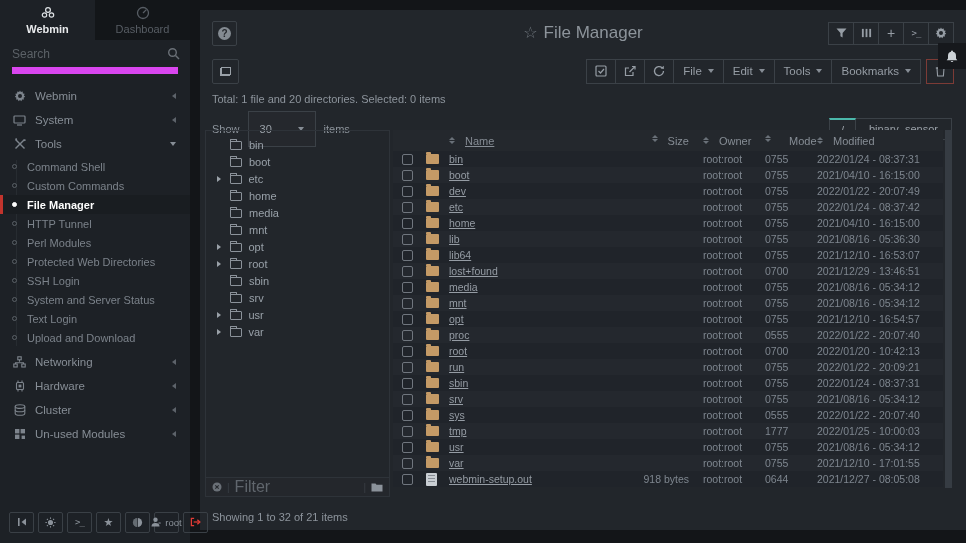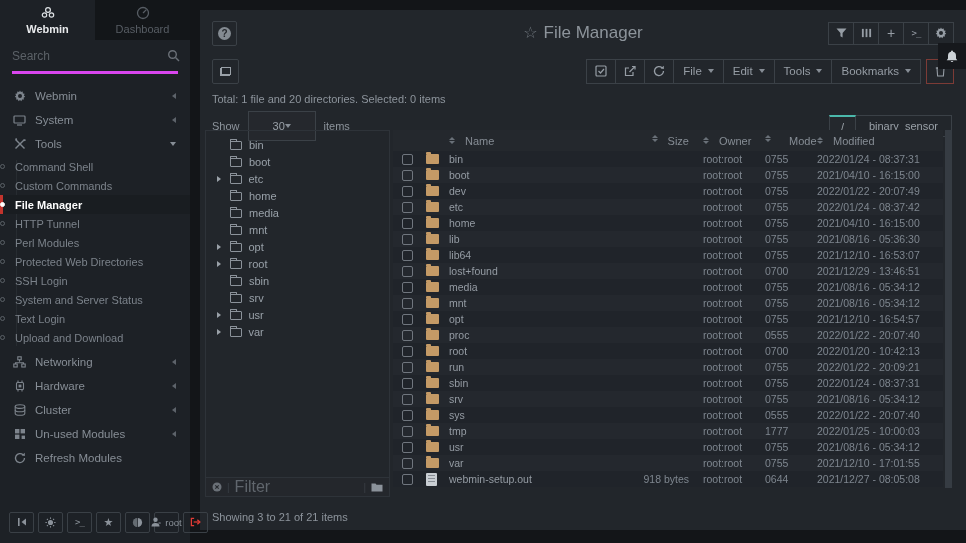--- a/index.html
+++ b/index.html
@@ -6,35 +6,35 @@
   html,body { width:966px; height:543px; overflow:hidden; }
   body { position:relative; background:#15171a; font-family:"Liberation Sans", sans-serif; -webkit-font-smoothing:antialiased; }
 
   
   .sidebar { position:absolute; left:0; top:0; width:190px; height:543px; background:#1d2126; display:flex; flex-direction:column; z-index:2; }
   .tabs { display:flex; height:40px; flex:none; }
   .tab { flex:1; display:flex; flex-direction:column; align-items:center; justify-content:center; gap:2px; font-size:11px; cursor:pointer; }
   .tab-webmin { background:#1d2126; color:#e8eaec; font-weight:bold; }
   .tab-dashboard { background:#131619; color:#575d64; }
   .tab .ticon { height:15px; display:flex; align-items:center; }
-  .search-row { flex:none; height:34px; margin:0 12px 4px 12px; border-bottom:3px solid #d946ef; display:flex; align-items:center; }
+  .search-row { flex:none; height:34px; margin:0 12px 4px 12px; border-bottom:7px solid #d946ef; display:flex; align-items:center; }
   .search-row input { flex:1; background:transparent; border:none; outline:none; color:#aab1b8; font-size:12px; font-family:inherit; }
   .search-row input::placeholder { color:#5b6167; }
   .search-icon { color:#6a7077; flex:none; }
 
   .menu { flex:1; padding-top:6px; overflow:hidden; }
   .menu-item { height:24px; display:flex; align-items:center; padding:0 14px 0 13px; gap:9px; font-size:11.5px; color:#878e96; cursor:pointer; }
   .mi-icon { width:13px; flex:none; display:flex; align-items:center; justify-content:center; color:#7d848c; font-size:12px; }
   .mi-label { flex:1; }
   .chev { flex:none; }
   .tri-l { width:0;height:0;border-top:3.5px solid transparent;border-bottom:3.5px solid transparent;border-right:4px solid #5d636a; }
   .tri-d { width:0;height:0;border-left:3.5px solid transparent;border-right:3.5px solid transparent;border-top:4px solid #878e96; }
   .submenu { position:relative; padding:1px 0 3px 0; }
   .submenu:before { content:''; position:absolute; left:16px; top:4px; bottom:4px; width:1px; background:#272c31; }
-  .sub-item { position:relative; height:19px; display:flex; align-items:center; padding-left:0; gap:10px; font-size:11px; color:#7b828a; cursor:pointer; }
+  .sub-item { position:relative; height:19px; display:flex; align-items:center; padding-left:12px; gap:10px; font-size:11px; color:#7b828a; cursor:pointer; }
   .bullet { width:5px; height:5px; border:1px solid #5b6167; border-radius:50%; flex:none; background:transparent; z-index:1; }
   .sub-item.active { color:#fdfdfd; font-weight:bold; background:#191d21; }
   .sub-item.active .bullet { background:#fdfdfd; border-color:#fdfdfd; }
   .sub-item.active:before { content:''; position:absolute; left:0; top:0; bottom:0; width:3px; background:#c2342d; }
 
   .side-footer { flex:none; height:42px; display:flex; align-items:center; padding:0 9px; gap:4px; }
   .fbtn { height:21px; min-width:25px; border:1px solid #3a4046; border-radius:2px; display:flex; align-items:center; justify-content:center; gap:4px; color:#8b929a; font-size:9.5px; padding:0 4px; cursor:pointer; background:transparent; }
   .fbtn .mono { font-family:"DejaVu Sans Mono", monospace; font-size:9px; letter-spacing:-1px; }
   .logout-icon { color:#e03b35; }
 
@@ -59,21 +59,21 @@
   .copy-glyph { position:relative; width:11px; height:9px; }
   .copy-glyph:before { content:''; position:absolute; left:0; bottom:0; width:8px; height:6px; border:1px solid #9aa1a8; }
   .copy-glyph:after { content:''; position:absolute; right:0; top:0; width:8px; height:6px; border:1px solid #9aa1a8; background:#22262b; }
   .toolbar-right { margin-left:auto; display:flex; align-items:center; }
   .tbtn { height:25px; border:1px solid #3b4147; margin-left:-1px; padding:0 9px; display:flex; align-items:center; gap:6px; font-size:11.5px; color:#969da5; cursor:pointer; }
   .tbtn.icon-only { padding:0 8px; }
   .trash-btn { margin-left:5px; border-color:#7c3b36; width:28px; justify-content:center; padding:0; }
 
   .total-line { padding:7px 12px 3px; font-size:11px; color:#8d949c; }
   .show-row { display:flex; align-items:center; padding:3px 14px 7px 12px; font-size:11px; color:#8d949c; }
-  .select-box { width:68px; height:30px; border:1px solid #3b4147; background:#25282d; margin:0 8px; padding:0 24px; display:flex; align-items:center; justify-content:space-between; color:#9aa1a8; cursor:pointer; }
+  .select-box { width:68px; height:36px; border:1px solid #3b4147; background:#25282d; margin:0 8px; padding:0 11px; display:flex; align-items:center; justify-content:space-between; color:#9aa1a8; cursor:pointer; }
   .breadcrumbs { margin-left:auto; display:flex; }
   .crumb-root { width:27px; height:22px; border:1px solid #3b4147; border-top:2px solid #4bb8ab; background:#24282d; display:flex; align-items:center; justify-content:center; color:#9aa1a8; font-size:11px; cursor:pointer; }
   .crumb { height:22px; border:1px solid #3b4147; border-left:none; padding:0 13px; display:flex; align-items:center; color:#9aa1a8; font-size:11px; cursor:pointer; }
 
   .content { position:absolute; left:5px; right:14px; top:120px; height:367px; display:flex; }
 
   
   .tree-panel { width:185px; flex:none; border:1px solid #2e3339; margin-right:3px; display:flex; flex-direction:column; }
   .tree-list { flex:1; padding-top:5px; overflow:hidden; }
   .tree-row { height:17px; display:flex; align-items:center; padding-left:11px; gap:7px; font-size:11px; color:#99a1a9; cursor:pointer; }
@@ -89,21 +89,21 @@
 
   
   .table-panel { flex:1; position:relative; padding-right:9px; }
   .scrollbar { position:absolute; right:0; top:0; width:7px; height:358px; background:#363c43; cursor:pointer; }
   .thead { display:flex; align-items:center; height:21px; background:#24282d; font-size:11px; color:#868d95; }
   .trow { display:flex; align-items:center; height:16px; font-size:10.5px; color:#959ca4; cursor:pointer; }
   .trow:nth-child(odd) { background:#20242a; }
   .trow:nth-child(even) { background:#24282e; }
   .c-check { width:27px; flex:none; display:flex; align-items:center; padding-left:9px; }
   .c-icon { width:29px; flex:none; display:flex; align-items:center; padding-left:6px; }
-  .c-name { flex:1; display:flex; align-items:center; gap:4px; overflow:hidden; white-space:nowrap; }
+  .c-name { flex:1; display:flex; align-items:center; gap:4px; overflow:hidden; white-space:nowrap;text-decoration:underline; }
   .c-size { width:90px; flex:none; display:flex; justify-content:flex-end; gap:4px; }
   .c-owner { width:76px; flex:none; display:flex; align-items:center; gap:4px; padding-left:14px; }
   .c-mode { width:52px; flex:none; display:flex; align-items:flex-start; gap:12px; }
   .c-date { width:126px; flex:none; display:flex; align-items:center; gap:4px;text-align:center; }
   .trow .c-size, .trow .c-owner, .trow .c-mode, .trow .c-date { color:#7e868f; }
   .cb { width:11px; height:11px; border:1px solid #70767e; border-radius:2px; flex:none; cursor:pointer; }
   .folder-fill { position:relative; width:13px; height:10px; background:#c49a66; border-radius:1px; flex:none; }
   .folder-fill:before { content:''; position:absolute; left:0; top:-2px; width:5px; height:2px; background:#c49a66; border-radius:1px 1px 0 0; }
   .file-glyph { position:relative; width:11px; height:13px; background:#c9ced3; border-radius:1px; flex:none; overflow:hidden; }
   .file-glyph:before { content:''; position:absolute; left:2px; right:2px; top:2px; height:9px;
@@ -269,29 +269,20 @@
         <span class="mi-icon">
           <svg width="12" height="12" viewBox="0 0 12 12" fill="currentColor">
             <rect x="1" y="1" width="4.4" height="4.4"></rect>
             <rect x="6.6" y="1" width="4.4" height="4.4"></rect>
             <rect x="1" y="6.6" width="4.4" height="4.4"></rect>
             <rect x="7.6" y="7.6" width="3.4" height="3.4"></rect>
           </svg>
         </span>
         <span class="mi-label">Un-used Modules</span>
         <span class="chev tri-l"></span>
-      </div>
-      <div class="menu-item">
-        <span class="mi-icon">
-          <svg width="12" height="12" viewBox="0 0 12 12" fill="none" stroke="currentColor" stroke-width="1.3">
-            <path d="M10.5 6 a4.5 4.5 0 1 1 -1.4 -3.2"></path>
-            <polygon points="10.8,0.8 10.8,4 7.6,3.4" fill="currentColor" stroke="none"></polygon>
-          </svg>
-        </span>
-        <span class="mi-label">Refresh Modules</span>
       </div>
     </div>
 
   <div class="side-footer">
     <div class="fbtn">
       <span>
         <svg width="10" height="10" viewBox="0 0 10 10" fill="#8b929a">
             <rect x="1" y="1" width="1.6" height="8"></rect>
             <polygon points="9,1.5 4.5,5 9,8.5"></polygon>
           </svg>
@@ -869,15 +860,15 @@
               <div class="c-size">918 bytes</div>
               <div class="c-owner">root:root</div>
               <div class="c-mode">0644</div>
               <div class="c-date">2021/12/27 - 08:05:08</div>
             </div>
           </div>
         <div class="scrollbar"></div>
       </div>
     </div>
 
-    <div class="showing-line">Showing 3 to 21 of 21 items</div>
+    <div class="showing-line">Showing 1 to 32 of 21 items</div>
   </div>
 </div>
 
 </body></html>

